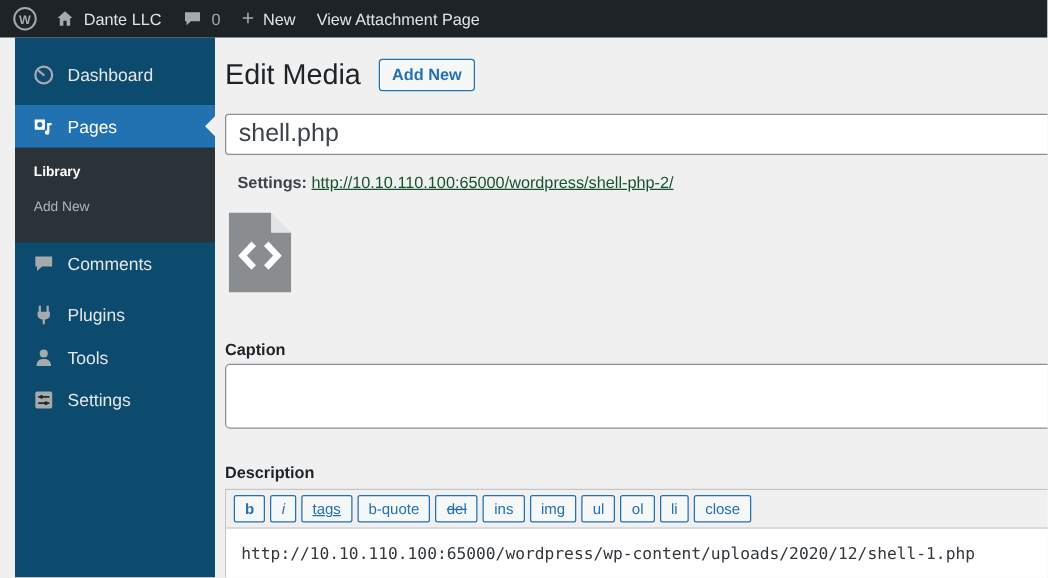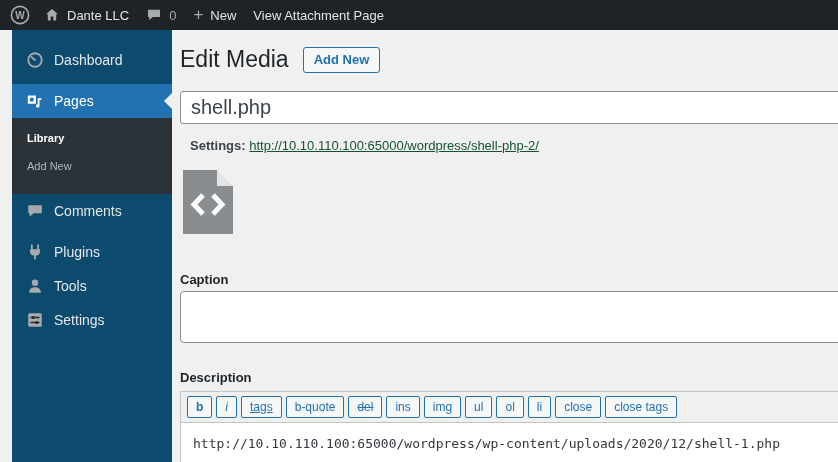--- a/index.html
+++ b/index.html
@@ -229,17 +229,16 @@
       <button class="qt qt-i">i</button>
       <button class="qt qt-link">tags</button>
       <button class="qt">b-quote</button>
       <button class="qt qt-del">del</button>
       <button class="qt">ins</button>
       <button class="qt">img</button>
       <button class="qt">ul</button>
       <button class="qt">ol</button>
       <button class="qt">li</button>
       <button class="qt">close</button>
-      <button class="qt">close tags</button>
     </div>
     <textarea class="desc-textarea" spellcheck="false" style="">http://10.10.110.100:65000/wordpress/wp-content/uploads/2020/12/shell-1.php</textarea>
   </div>
 </main>
 
 </body></html>

